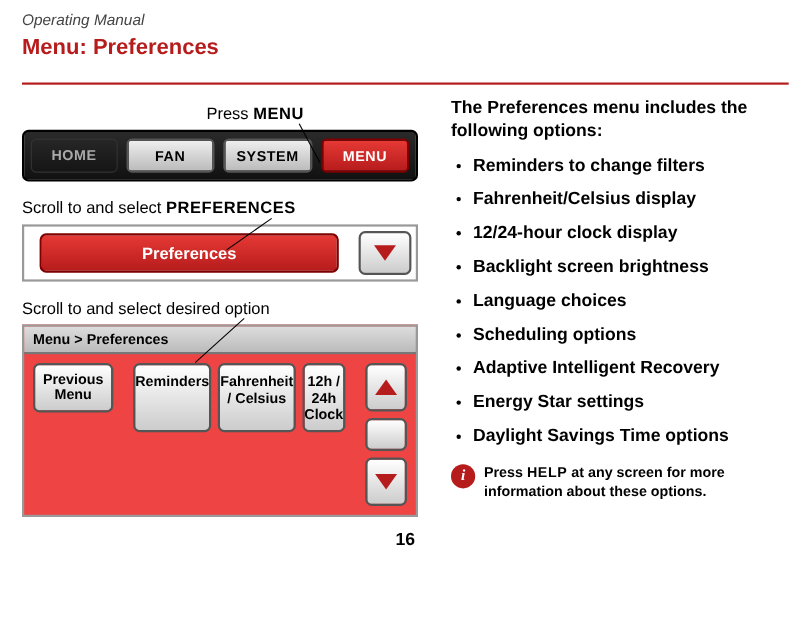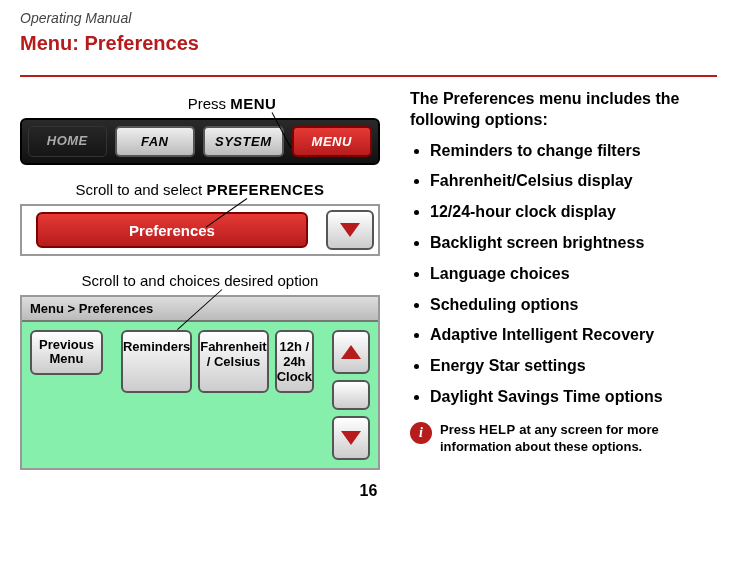--- a/index.html
+++ b/index.html
@@ -32,39 +32,37 @@
     width: 360px;
   }
   .right-col {
     flex: 1;
     font-size: 16px;
     line-height: 1.3;
   }
   .caption {
     font-size: 15px;
     margin: 6px 0;
-    text-align: center;
   }
   .boldword {
     font-weight: 900;
     font-family: Arial, sans-serif;
     letter-spacing: 0.5px;
   }
   
   .navbar-wrap {
     position: relative;
   }
   .navbar {
     display: flex;
     gap: 8px;
     background: linear-gradient(#2a2a2a,#111);
     padding: 6px;
     border-radius: 6px;
     border: 2px solid #000;
-    font-style: italic;
   }
   .nav-item {
     flex: 1;
     text-align: center;
     padding: 6px 0;
     font-weight: bold;
     font-size: 13px;
     border-radius: 5px;
     border: 1px solid #555;
     letter-spacing: 0.5px;
@@ -126,21 +124,21 @@
   .tri-up {
     width: 0; height: 0;
     border-left: 10px solid transparent;
     border-right: 10px solid transparent;
     border-bottom: 14px solid #b71c1c;
   }
   
   .pref-panel-wrap {
     border: 2px solid #999;
     margin-top: 6px;
-    background: #86efac;
+    background: #ef4444;
     position: relative;
   }
   .pref-bread {
     background: linear-gradient(#ddd,#bbb);
     border-bottom: 2px solid #777;
     font-weight: bold;
     font-size: 13px;
     padding: 4px 8px;
   }
   .pref-body {
@@ -278,21 +276,21 @@
       <span>Scroll to and select </span><span class="boldword">PREFERENCES</span>
     </div>
     <div class="pref-bar-wrap">
       <div class="pref-button">Preferences</div>
       <div class="scroll-box">
         <div class="tri-down"></div>
       </div>
       <div class="leader" style="left:225px;top:-8px;width:50px;transform:rotate(145deg)"></div>
     </div>
 
-    <div class="caption" style="margin-top:16px">Scroll to and choices desired option</div>
+    <div class="caption" style="margin-top:16px">Scroll to and select desired option</div>
     <div class="pref-panel-wrap">
       <div class="pref-bread">Menu &gt; Preferences</div>
       <div class="pref-body">
         <div class="prev-menu">
           <span>Previous</span><br>
           <span>Menu</span>
         </div>
         <div class="options-list">
           <div class="opt-btn">Reminders</div>
           <div class="opt-btn">Fahrenheit / Celsius</div>

